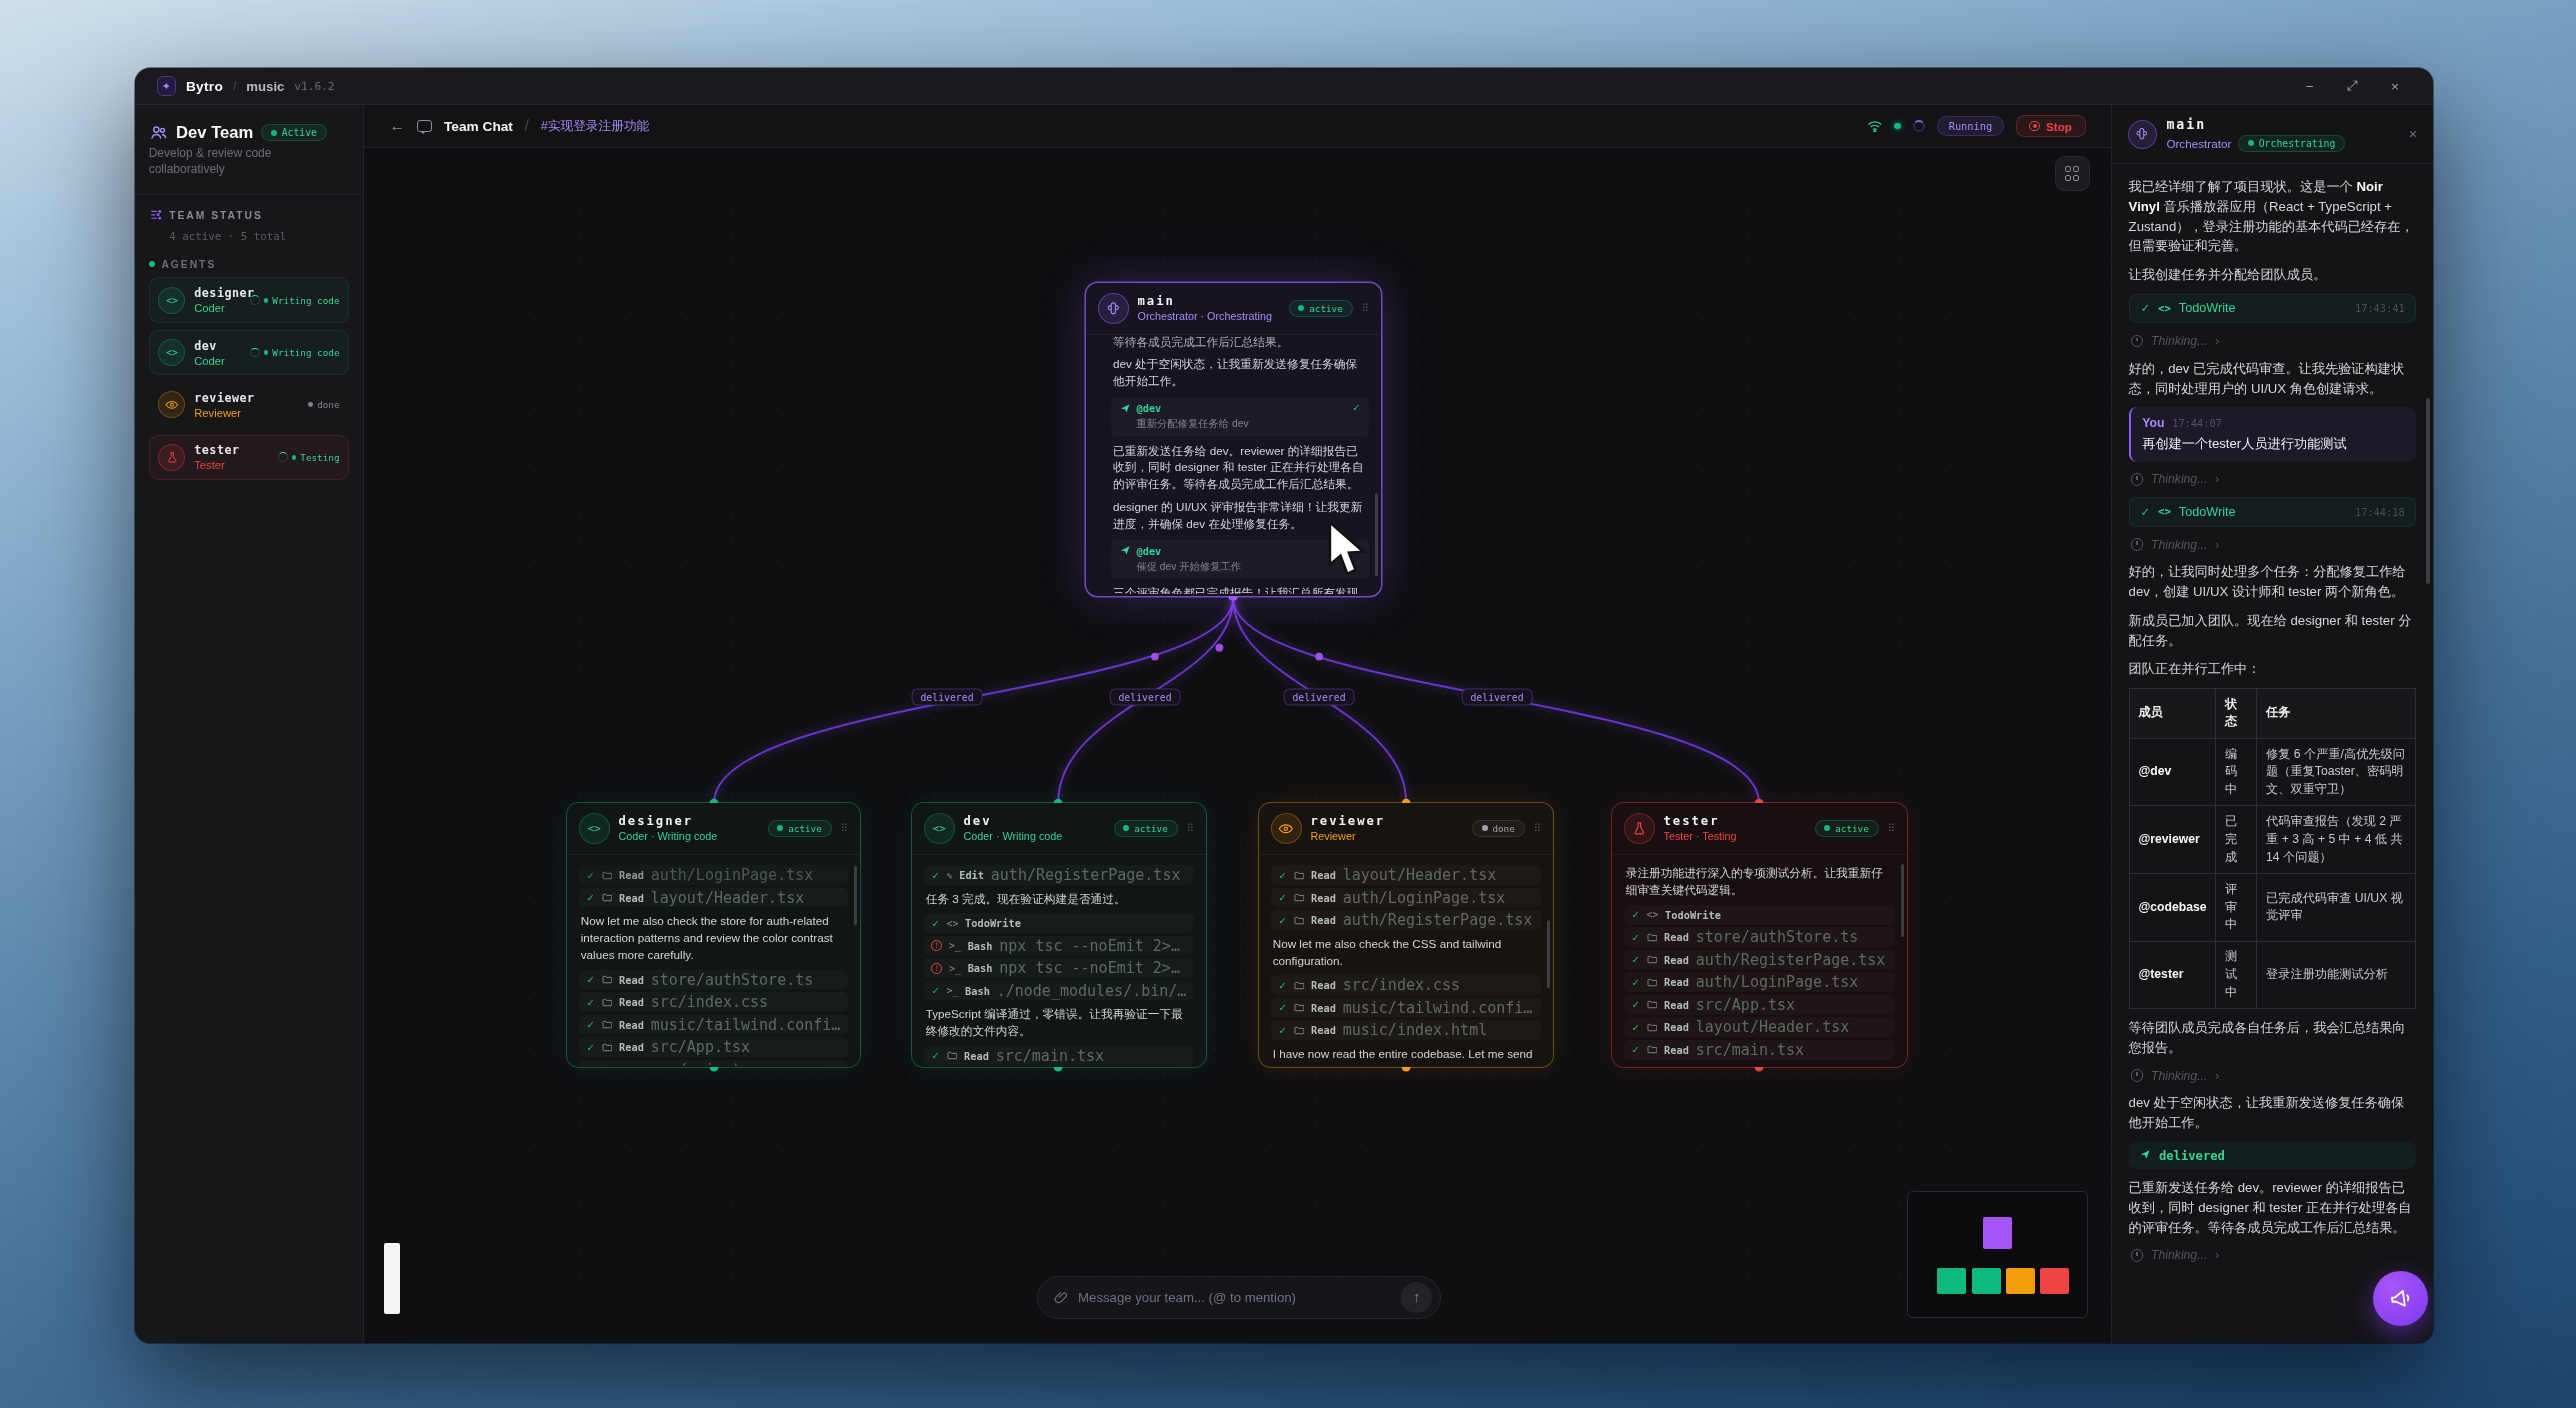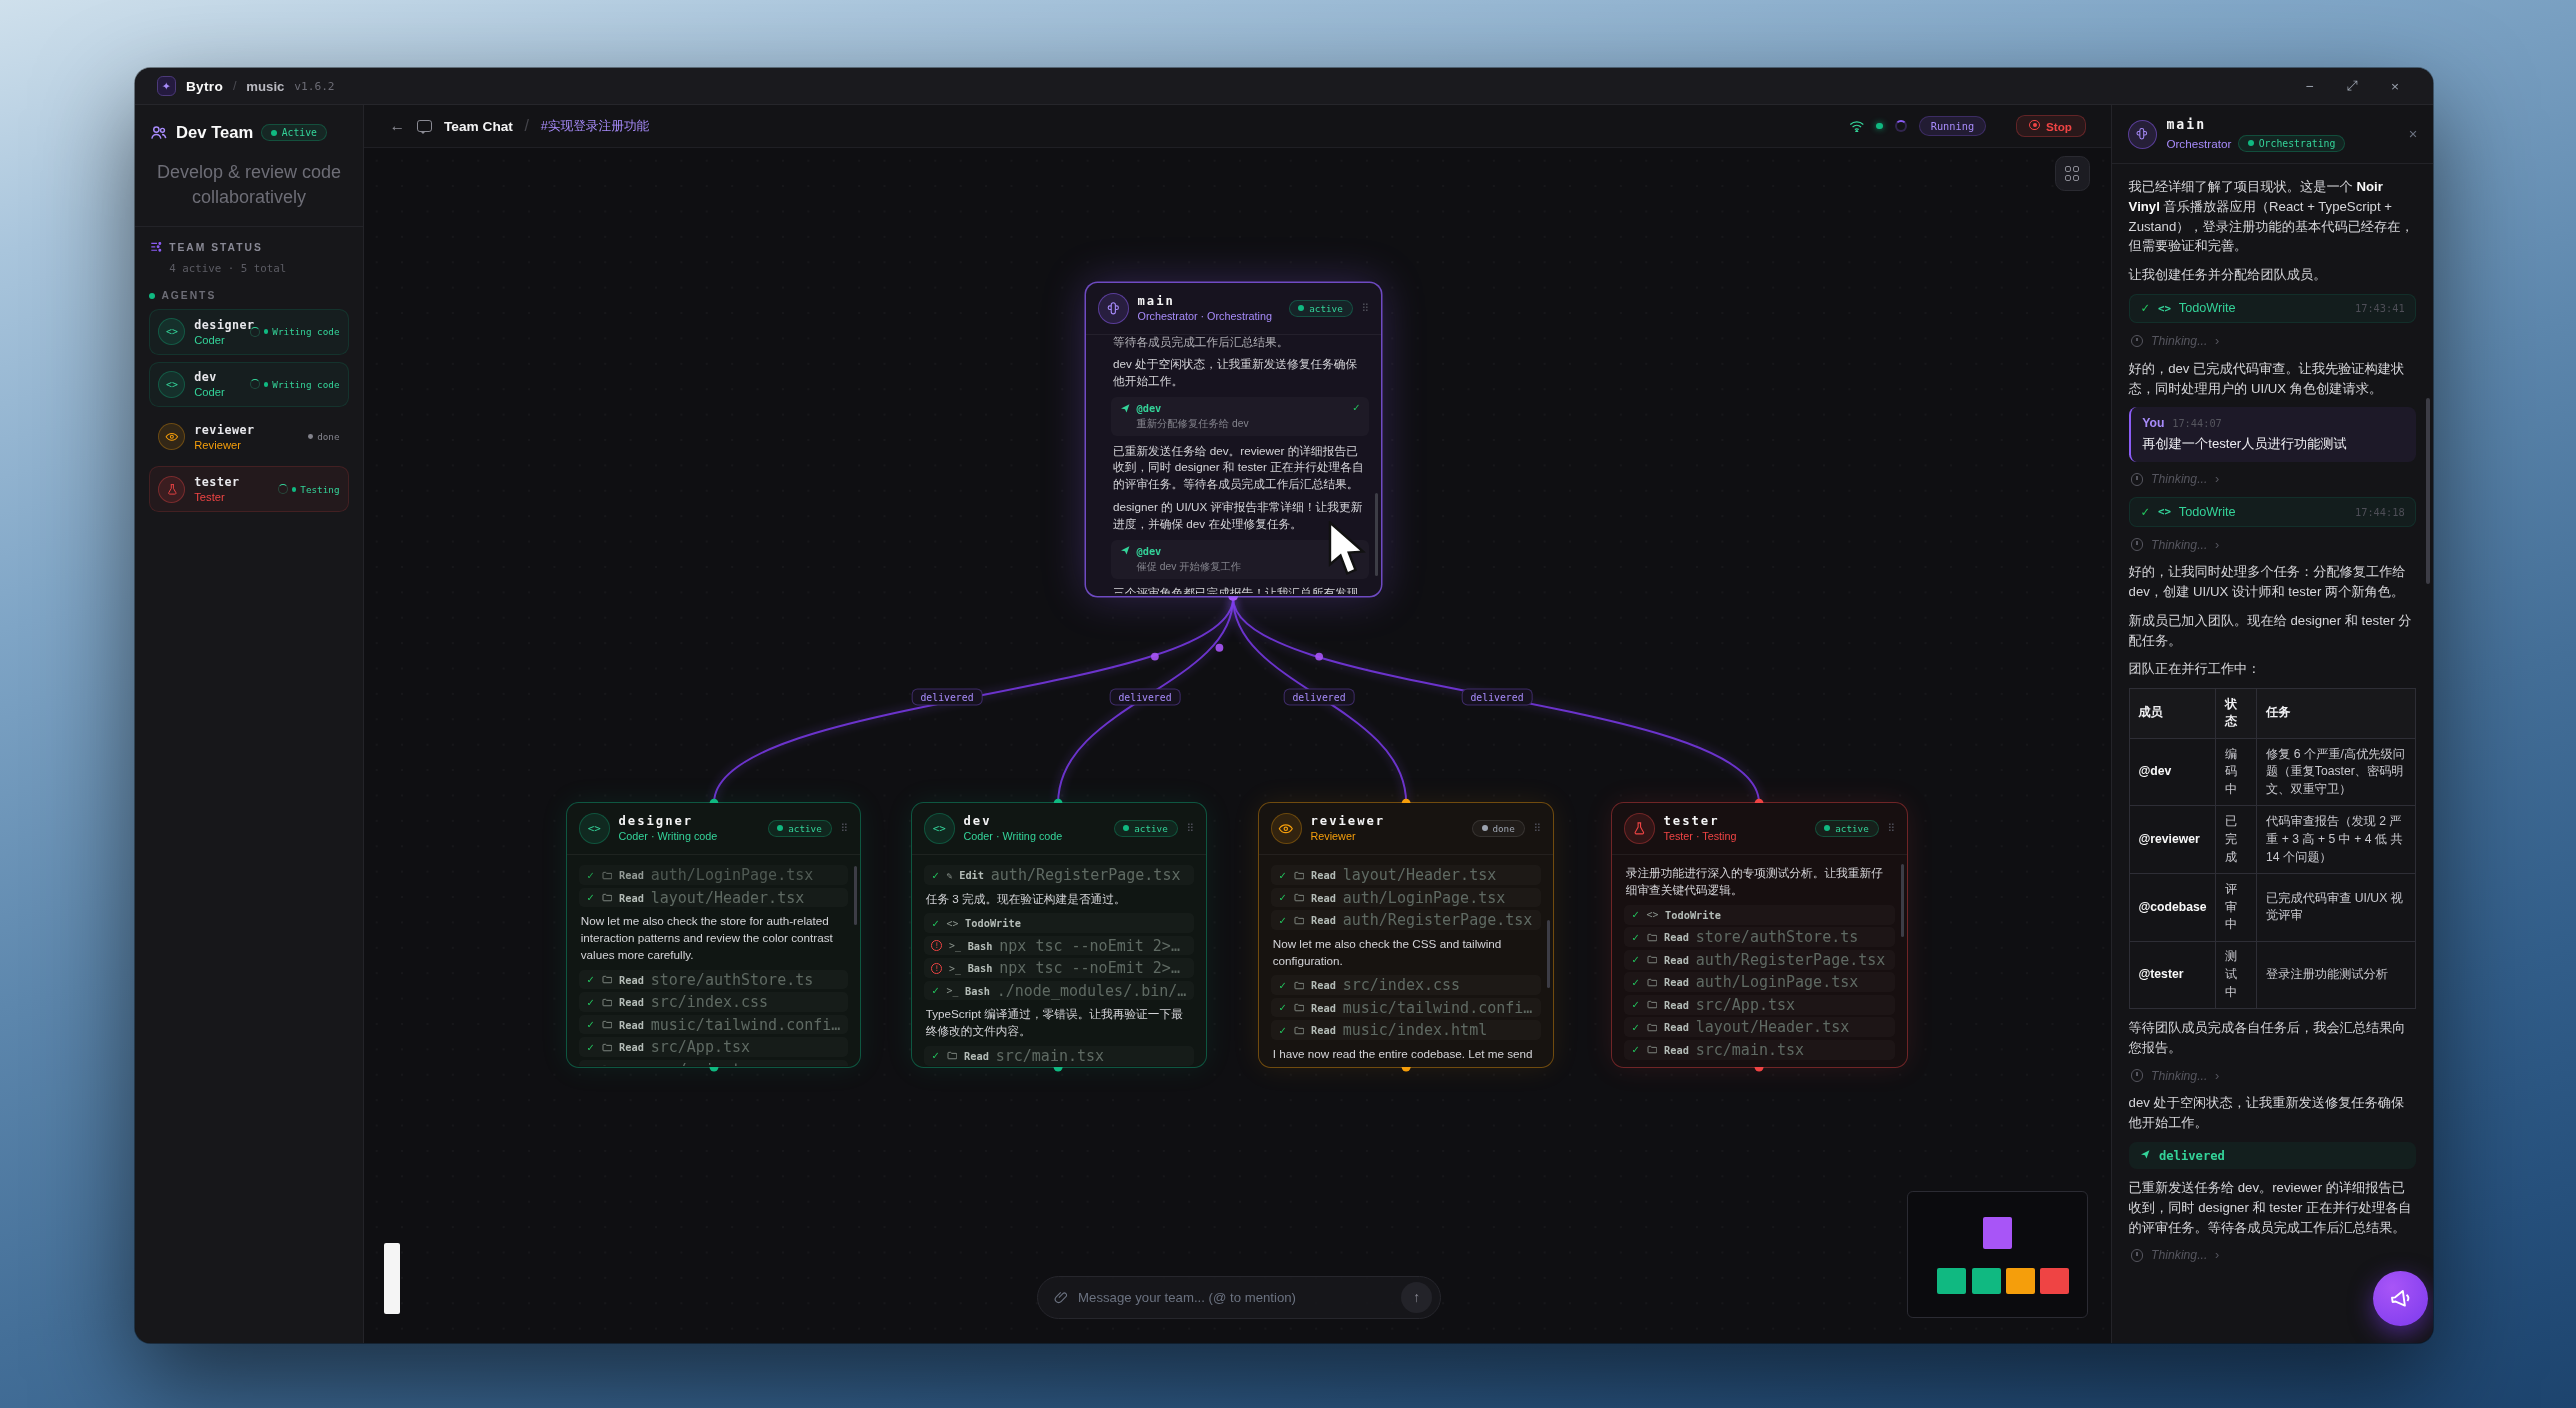--- a/index.html
+++ b/index.html
@@ -31,21 +31,21 @@
 
   .app-body { display:flex; height:calc(100% - 37px); }
 
   
   .sidebar { width:229px; background:#17171a; border-right:1px solid #242429; padding:17.6px 13.7px; flex-shrink:0; }
   .team-row { display:flex; align-items:center; gap:7.8px; }
   .team-name { font-size:16.6px; font-weight:bold; color:#fafafa; }
   .badge { display:inline-flex; align-items:center; gap:4.9px; border-radius:977px; padding:2px 8.8px;
     font-size:9.8px; background:rgba(16,185,129,.1); border:1px solid rgba(16,185,129,.28); color:#34d399; }
   .dot { width:5.9px; height:5.9px; border-radius:50%; background:#10b981; display:inline-block; }
-  .team-desc { margin-top:17px; font-size:18px; color:#6d6d76; line-height:1.4;text-align:center; }
+  .team-desc { margin-top:2px; font-size:12px; color:#6d6d76; line-height:1.4; }
   .sb-divider { height:1px; background:#232328; margin:15.6px -13.7px 13.7px; }
   .sb-section { display:flex; align-items:center; gap:6.8px; color:#8a8a96; font-size:10.3px;
     font-weight:bold; letter-spacing:2px; }
   .sb-summary { margin:7.8px 0 15.6px 20.5px; font-size:10.8px; color:#5c5c64; }
   .agents-label { display:flex; align-items:center; gap:6.8px; font-size:10.3px; letter-spacing:2px;
     color:#6d6d76; font-weight:bold; margin-bottom:7.8px; }
   .agent-card { display:flex; align-items:center; gap:8.8px; padding:7.8px 8.8px; border-radius:9.8px; margin-bottom:6.8px;
     border:1px solid transparent; cursor:pointer; }
   .agent-card.t-green { background:rgba(16,185,129,.05); border-color:rgba(16,185,129,.14); }
   .agent-card.t-red   { background:rgba(239,68,68,.06);  border-color:rgba(239,68,68,.16); }
@@ -69,22 +69,22 @@
     border-bottom:1px solid #1f1f24; position:relative; z-index:6; background:#131316; }
   .back-arrow { color:#8b8b94; font-size:15.6px; cursor:pointer; }
   .chat-ico { width:15.6px; height:12.7px; border:1.5px solid #8b8b94; border-radius:2.9px; position:relative; }
   .chat-ico:after { content:""; position:absolute; left:2.9px; bottom:-4.9px; border:2.9px solid transparent; border-top-color:#8b8b94; }
   .tc-title { font-size:13.7px; font-weight:bold; color:#f4f4f5; }
   .tc-sep { color:#44444b; }
   .tc-channel { font-size:12.7px; color:#a78bfa; cursor:pointer; }
   .top-spacer { flex:1; }
   .run-pill { font-size:10.3px; color:#a78bfa; background:rgba(139,92,246,.13); border:1px solid rgba(139,92,246,.25);
     border-radius:977px; padding:2.9px 10.8px; }
-  .stop-btn { display:flex; gap:5.9px; font-size:11.7px; font-weight:bold; color:#ef4444;
-    background:rgba(239,68,68,.1); border:1px solid rgba(239,68,68,.3); border-radius:8.8px; padding:3.9px 12.7px; cursor:pointer;margin-left:18px; }
+  .stop-btn { display:flex; align-items:center; gap:5.9px; font-size:11.7px; font-weight:bold; color:#ef4444;
+    background:rgba(239,68,68,.1); border:1px solid rgba(239,68,68,.3); border-radius:8.8px; padding:3.9px 12.7px; cursor:pointer; }
   .stop-ico { width:10.8px; height:10.8px; border:1.5px solid #ef4444; border-radius:50%; position:relative; }
   .stop-ico:after { content:""; position:absolute; inset:2.4px; background:#ef4444; border-radius:50%; }
   .spin-purple { width:12.7px; height:12.7px; border-radius:50%; border:2px solid rgba(139,92,246,.25); border-top-color:#8b5cf6; }
   .green-dot { width:6.8px; height:6.8px; border-radius:50%; background:#10b981; box-shadow:0 0 5.9px rgba(16,185,129,.8); }
 
   .canvas { position:absolute; left:0; right:0; top:43px; bottom:0; overflow:hidden;
     background-color:#0f0f12;
     background-image:radial-gradient(circle,rgba(255,255,255,.035) 1px,transparent 1px);
     background-size:25.4px 25.4px; }
   .edges-svg { position:absolute; inset:0; width:100%; height:100%; }

